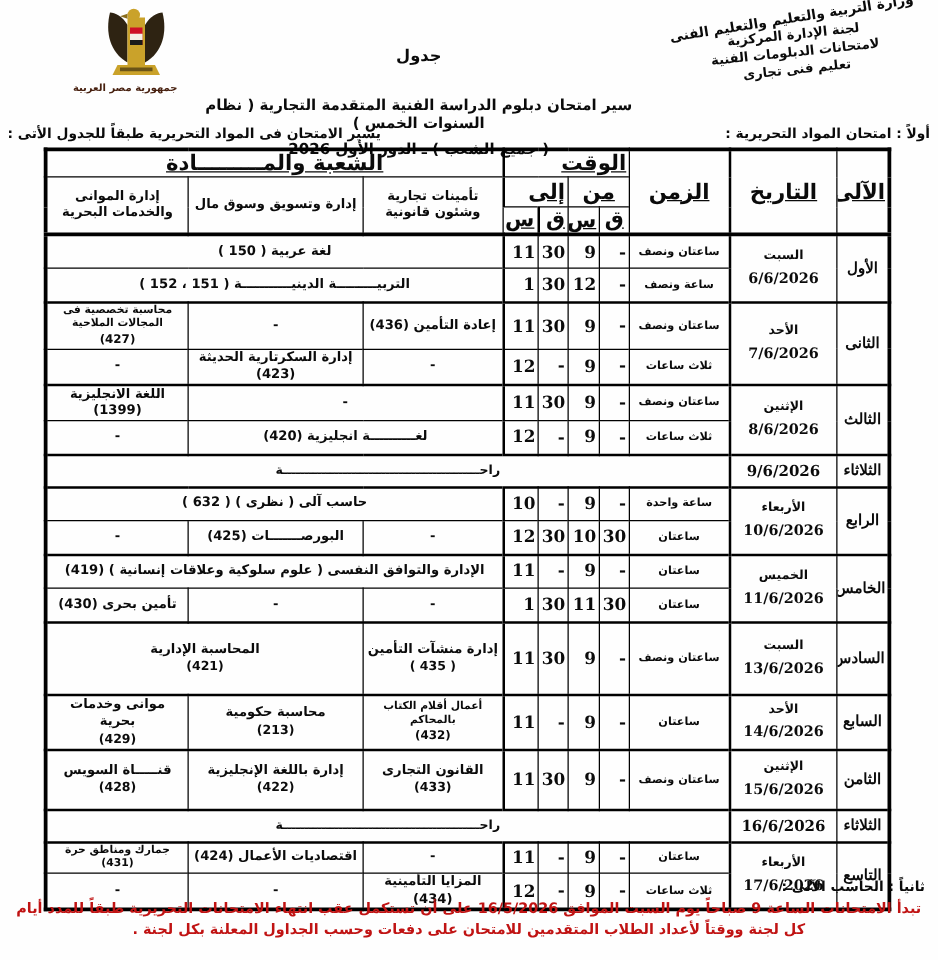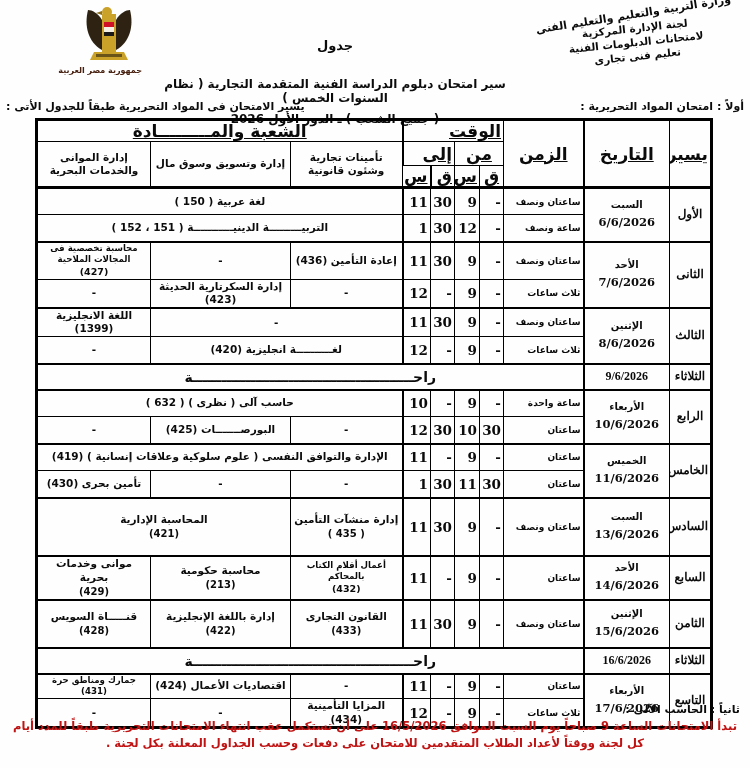--- a/index.html
+++ b/index.html
@@ -33,29 +33,29 @@
   thead tr.h2{height:24px;}
   thead tr.h3{height:17px;}
   .th{font-size:17px;text-decoration:underline;}
   .th-branch{font-size:10.5px;line-height:1.25;}
   .sep-r{border-right:2.4px solid #000;}
   .sep-l{border-left:2px solid #000;text-align:right;}
 
   td.day{font-size:12px;font-family:Liberation Serif, serif;}
   td.date{font-size:10px;line-height:1.7;}
   td.date .l2, td.datebold{font-family:"DejaVu Serif",serif;font-size:11.5px;}
-  td.datebold{font-size:12px;font-family:Liberation Serif, serif;}
-  td.dur{font-size:9px;border-right:2.4px solid #000;text-align:right;}
+  td.datebold{font-size:12px;}
+  td.dur{font-size:9px;border-right:2.4px solid #000;}
   td.num{font-family:"DejaVu Serif",serif;font-size:13.5px;padding-left:15px;}
   td.ts{border-left:2px solid #000;}
   td.subj{font-size:10.5px;line-height:1.3;}
   td.subj .l2{font-size:10px;}
   td.smal{font-size:8.6px;line-height:1.35;}
   td.smal .l2{font-size:9.5px;}
-  td.rest{font-size:14px;border-right:2.4px solid #000;letter-spacing:0;}
+  td.rest{font-size:10px;border-right:2.4px solid #000;letter-spacing:0;}
 
   
   .second{position:absolute;top:703px;right:10px;font-weight:bold;font-size:11px;}
   .note{position:absolute;top:718px;right:6px;left:6px;text-align:center;font-weight:bold;
     font-size:11.5px;line-height:1.5;color:#c01313;}
 </style>
 </head>
 <body>
 
 <div class="page">
@@ -102,21 +102,21 @@
       <col style="width:24px">
         <col style="width:25px">
         <col style="width:24px">
         <col style="width:28px">
       <col style="width:112px">
         <col style="width:140px">
         <col style="width:114px">
     </colgroup>
     <thead>
       <tr class="h1">
-        <th rowspan="3" class="th">يسير</th>
+        <th rowspan="3" class="th">الآلى</th>
         <th rowspan="3" class="th">التاريخ</th>
         <th rowspan="3" class="th sep-r">الزمن</th>
         <th colspan="4" class="th sep-l">الوقت</th>
         <th colspan="3" class="th">الشعبة والمـــــــــادة</th>
       </tr>
       <tr class="h2">
         <th colspan="2" class="th">من</th>
         <th colspan="2" class="th sep-l">إلى</th>
         <th rowspan="2" class="th-branch">تأمينات تجارية وشئون قانونية</th>
         <th rowspan="2" class="th-branch">إدارة وتسويق وسوق مال</th>

